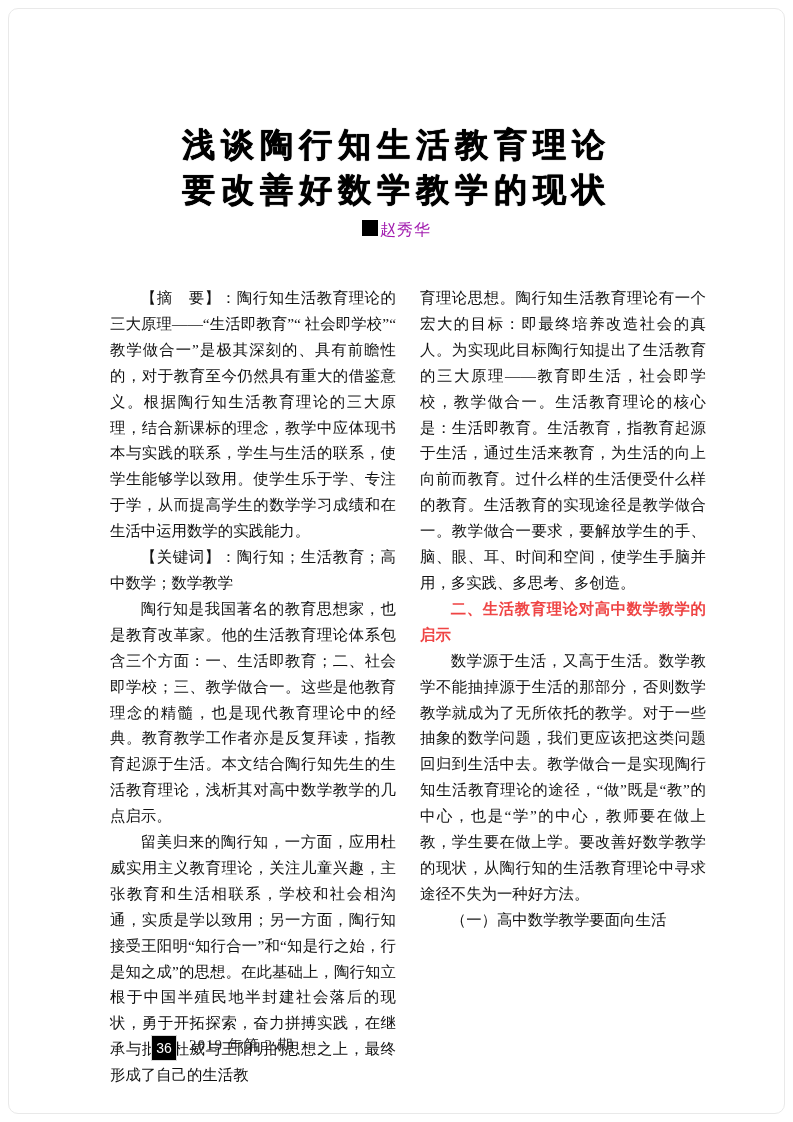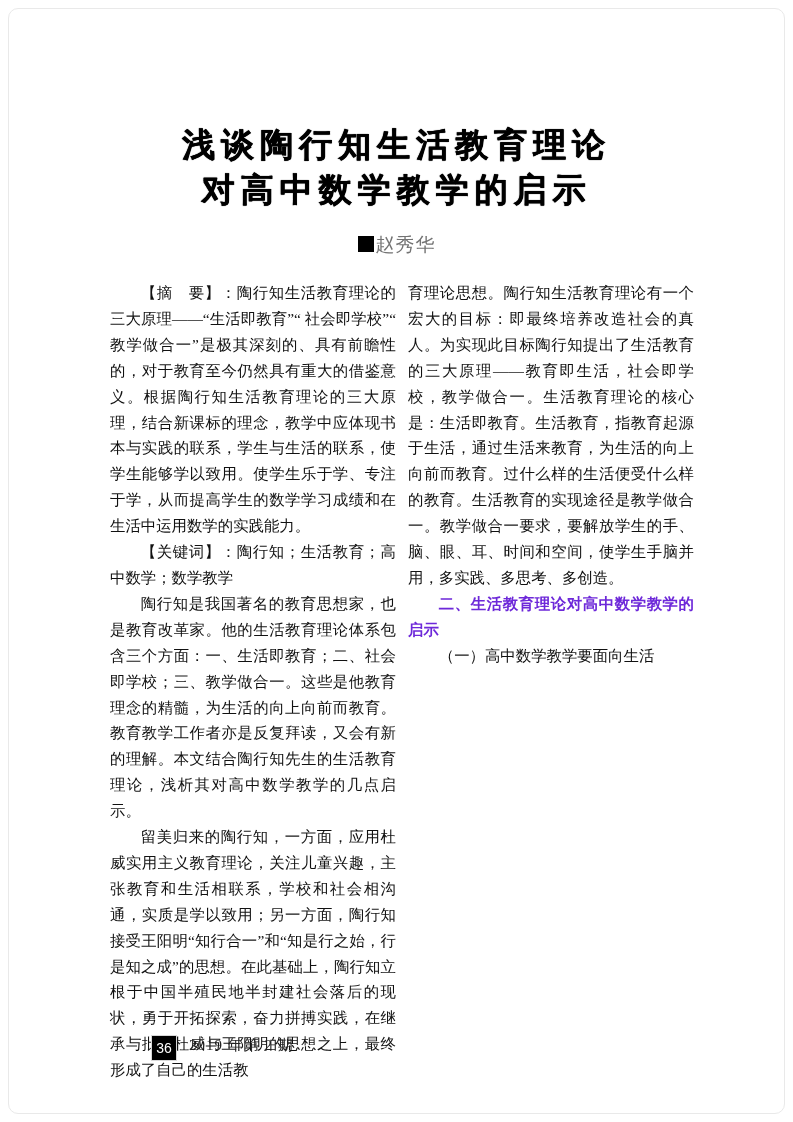--- a/index.html
+++ b/index.html
@@ -31,59 +31,59 @@
   .title-line {
     font-family: "Liberation Sans", "DejaVu Sans", sans-serif;
     font-weight: 900;
     font-size: 33px;
     line-height: 45px;
     letter-spacing: 6px;
     color: #000000;
     text-shadow: 0 0 1px #000, 0.5px 0 0 #000;
   }
   .author-line {
-    margin-top: 20px;
+    margin-top: 8px;
     text-align: center;
-    font-size: 19px;
+    font-size: 16px;
     letter-spacing: 1px;
-    color: #737373;
+    color: #a21caf;
   }
   .author-marker {
     display: inline-block;
     width: 16px;
     height: 16px;
     background: #000000;
     vertical-align: -1px;
     margin-right: 2px;
   }
   .columns {
     display: flex;
-    margin: 22px 100px 0 110px;
-    gap: 12px;
+    margin: 44px 100px 0 110px;
+    gap: 24px;
   }
   .col {
     width: 286px;
     flex: 0 0 286px;
     font-size: 15.4px;
     line-height: 25.9px;
     text-align: justify;
     text-justify: inter-ideograph;
     color: #111111;
   }
   .col p {
     margin: 0;
   }
   .para-indent {
     text-indent: 2em;
   }
   .heading {
     font-family: "Liberation Sans", "DejaVu Sans", sans-serif;
     font-weight: bold;
     text-indent: 2em;
-    color: #6d28d9;
+    color: #ef4444;
   }
   .subheading {
     text-indent: 2em;
   }
   .footer {
     position: absolute;
     left: 117px;
     top: 1036px;
     display: flex;
     align-items: flex-start;
@@ -108,36 +108,37 @@
   }
 </style>
 </head>
 <body>
 
 <div class="page">
   <div class="page-frame"></div>
 
   <div class="title-block">
     <div class="title-line">浅谈陶行知生活教育理论</div>
-    <div class="title-line">对高中数学教学的启示</div>
+    <div class="title-line">要改善好数学教学的现状</div>
     <div class="author-line">
       <span class="author-marker"></span><span>赵秀华</span>
     </div>
   </div>
 
   <div class="columns">
     <div class="col">
       <p class="para-indent">【摘　要】：陶行知生活教育理论的三大原理——“生活即教育”“ 社会即学校”“ 教学做合一”是极其深刻的、具有前瞻性的，对于教育至今仍然具有重大的借鉴意义。根据陶行知生活教育理论的三大原理，结合新课标的理念，教学中应体现书本与实践的联系，学生与生活的联系，使学生能够学以致用。使学生乐于学、专注于学，从而提高学生的数学学习成绩和在生活中运用数学的实践能力。</p>
       <p class="para-indent">【关键词】：陶行知；生活教育；高中数学；数学教学</p>
-      <p class="para-indent">陶行知是我国著名的教育思想家，也是教育改革家。他的生活教育理论体系包含三个方面：一、生活即教育；二、社会即学校；三、教学做合一。这些是他教育理念的精髓，为生活的向上向前而教育。教育教学工作者亦是反复拜读，又会有新的理解。本文结合陶行知先生的生活教育理论，浅析其对高中数学教学的几点启示。</p>
+      <p class="para-indent">陶行知是我国著名的教育思想家，也是教育改革家。他的生活教育理论体系包含三个方面：一、生活即教育；二、社会即学校；三、教学做合一。这些是他教育理念的精髓，也是现代教育理论中的经典。教育教学工作者亦是反复拜读，指教育起源于生活。本文结合陶行知先生的生活教育理论，浅析其对高中数学教学的几点启示。</p>
       <p class="para-indent">留美归来的陶行知，一方面，应用杜威实用主义教育理论，关注儿童兴趣，主张教育和生活相联系，学校和社会相沟通，实质是学以致用；另一方面，陶行知接受王阳明“知行合一”和“知是行之始，行是知之成”的思想。在此基础上，陶行知立根于中国半殖民地半封建社会落后的现状，勇于开拓探索，奋力拼搏实践，在继承与批判杜威与王阳明的思想之上，最终形成了自己的生活教</p>
     </div>
     <div class="col">
       <p>育理论思想。陶行知生活教育理论有一个宏大的目标：即最终培养改造社会的真人。为实现此目标陶行知提出了生活教育的三大原理——教育即生活，社会即学校，教学做合一。生活教育理论的核心是：生活即教育。生活教育，指教育起源于生活，通过生活来教育，为生活的向上向前而教育。过什么样的生活便受什么样的教育。生活教育的实现途径是教学做合一。教学做合一要求，要解放学生的手、脑、眼、耳、时间和空间，使学生手脑并用，多实践、多思考、多创造。</p>
       <p class="heading">二、生活教育理论对高中数学教学的启示</p>
+      <p class="para-indent">数学源于生活，又高于生活。数学教学不能抽掉源于生活的那部分，否则数学教学就成为了无所依托的教学。对于一些抽象的数学问题，我们更应该把这类问题回归到生活中去。教学做合一是实现陶行知生活教育理论的途径，“做”既是“教”的中心，也是“学”的中心，教师要在做上教，学生要在做上学。要改善好数学教学的现状，从陶行知的生活教育理论中寻求途径不失为一种好方法。</p>
       <p class="subheading">（一）高中数学教学要面向生活</p>
     </div>
   </div>
 
   <div class="footer">
     <div class="page-number-badge">36</div>
     <div class="issue-text">2019 年第 2 期</div>
   </div>
 </div>
 

